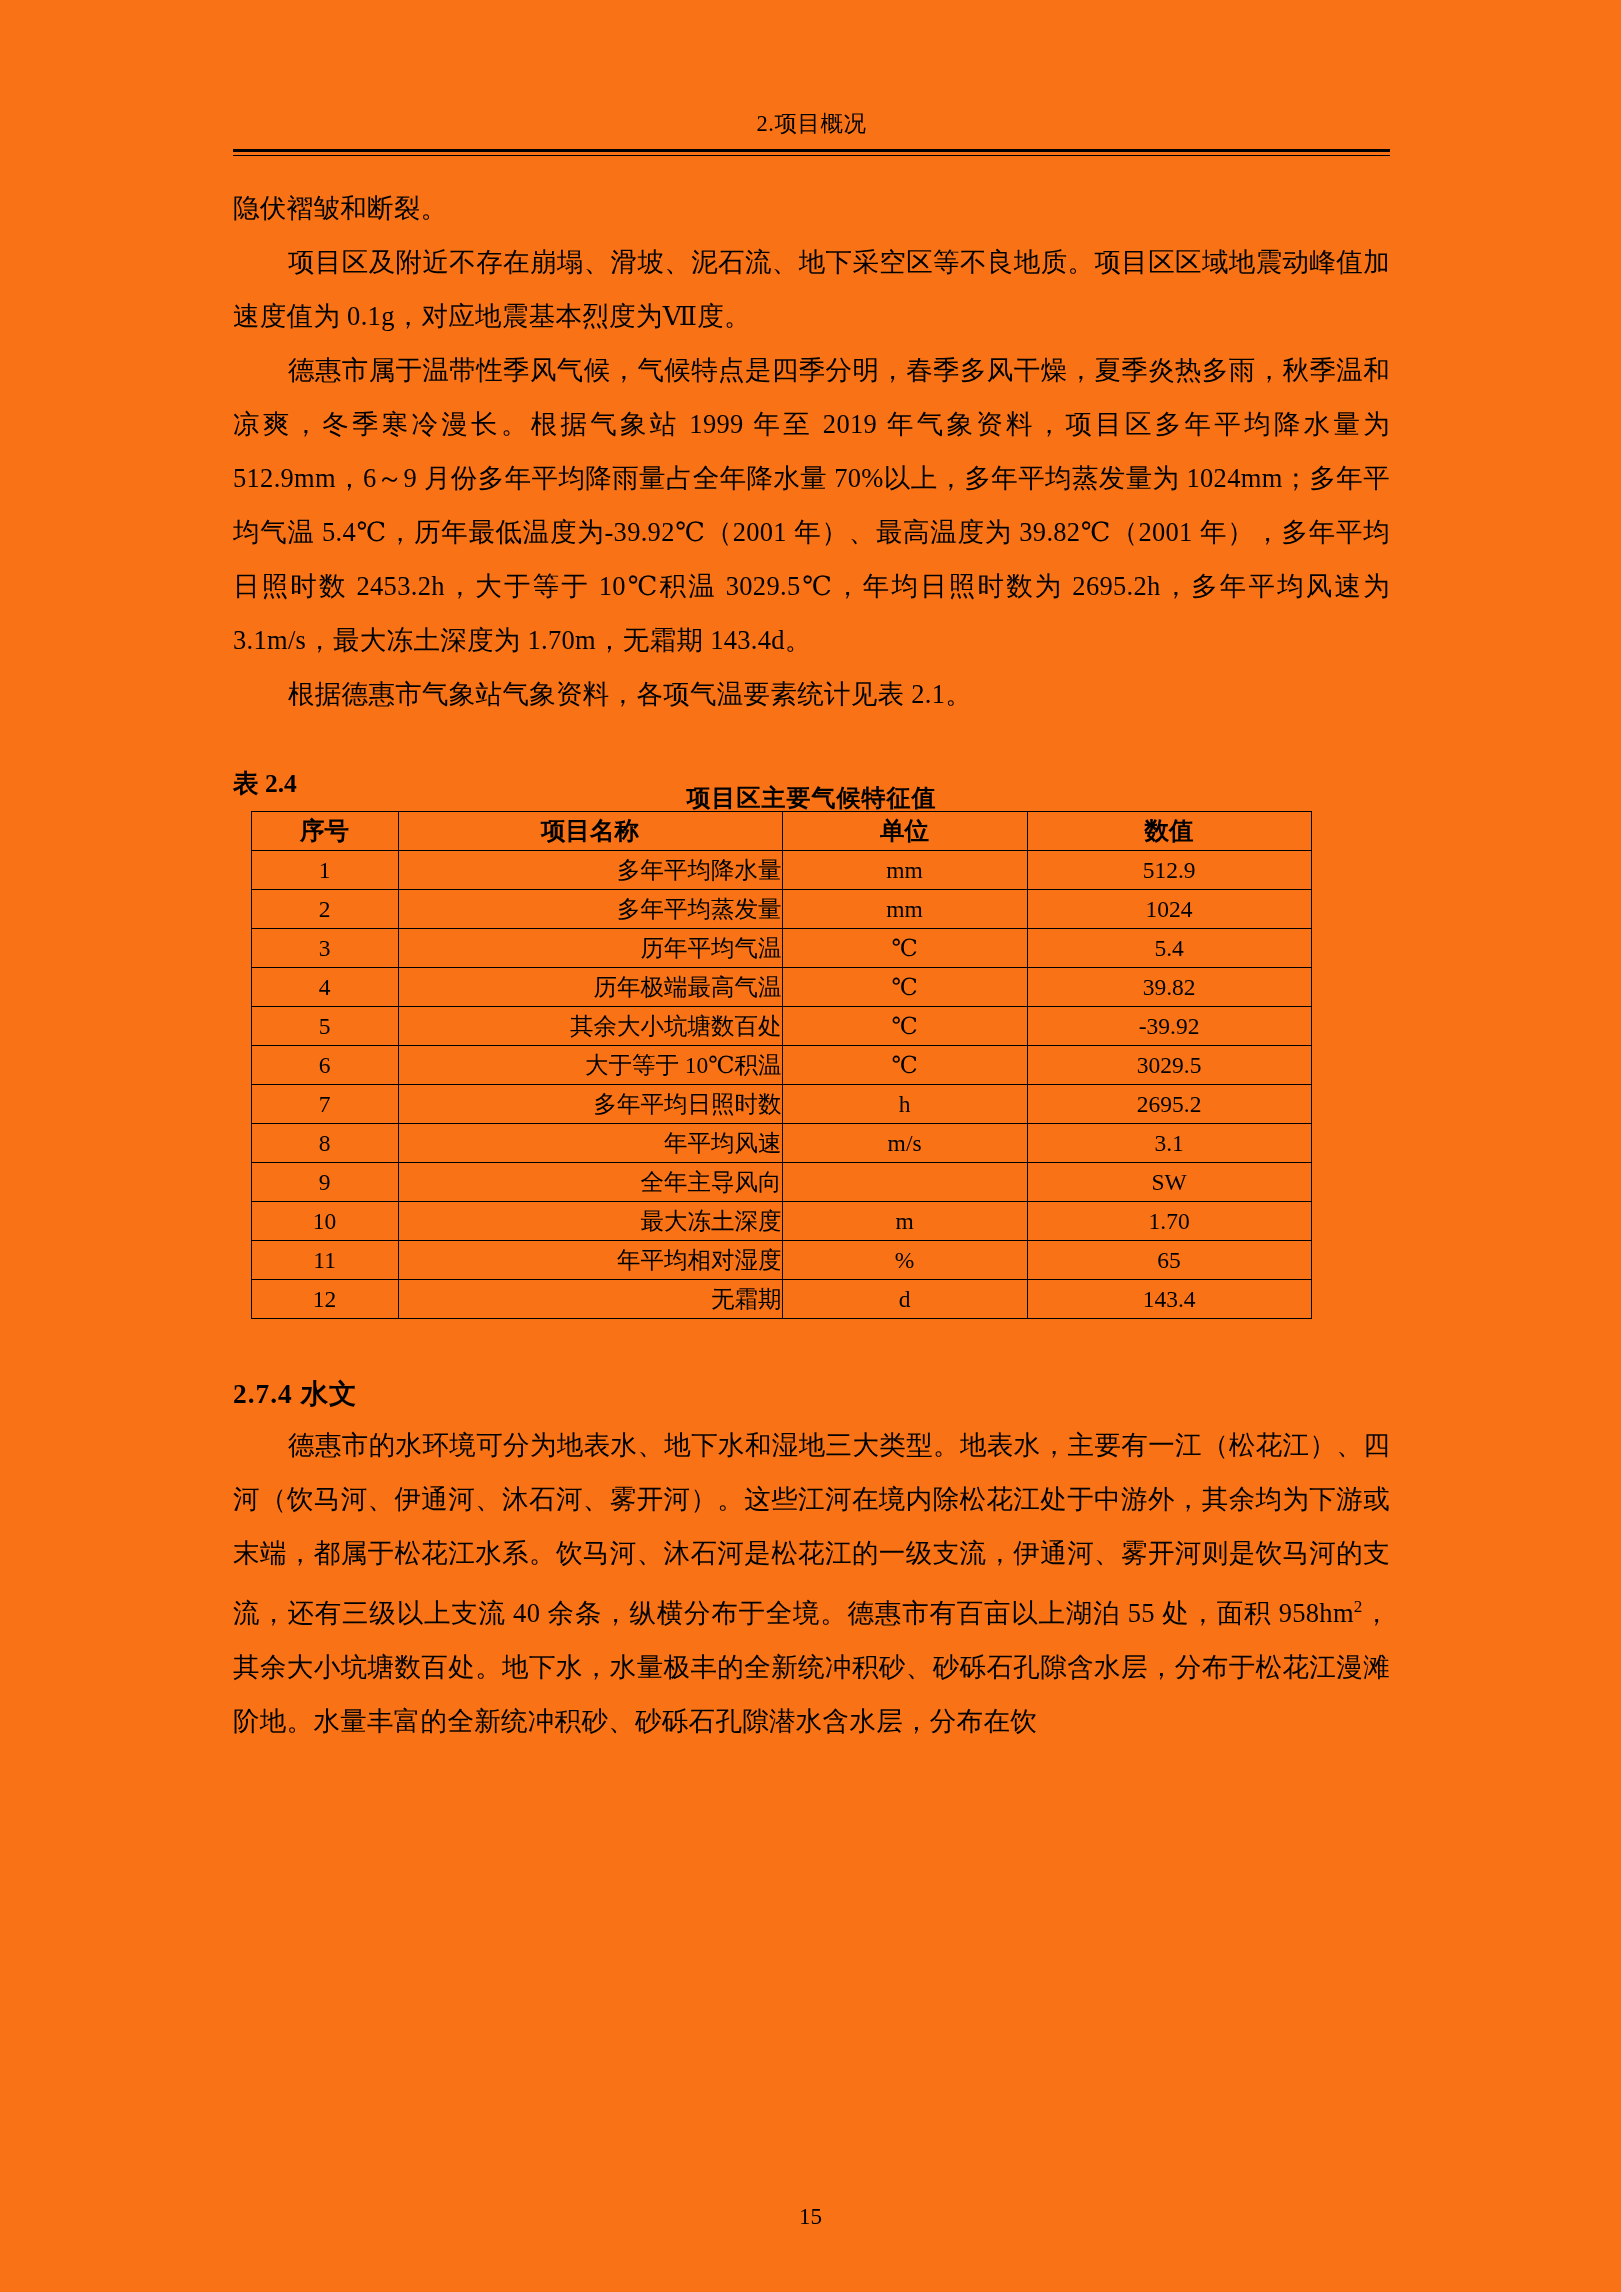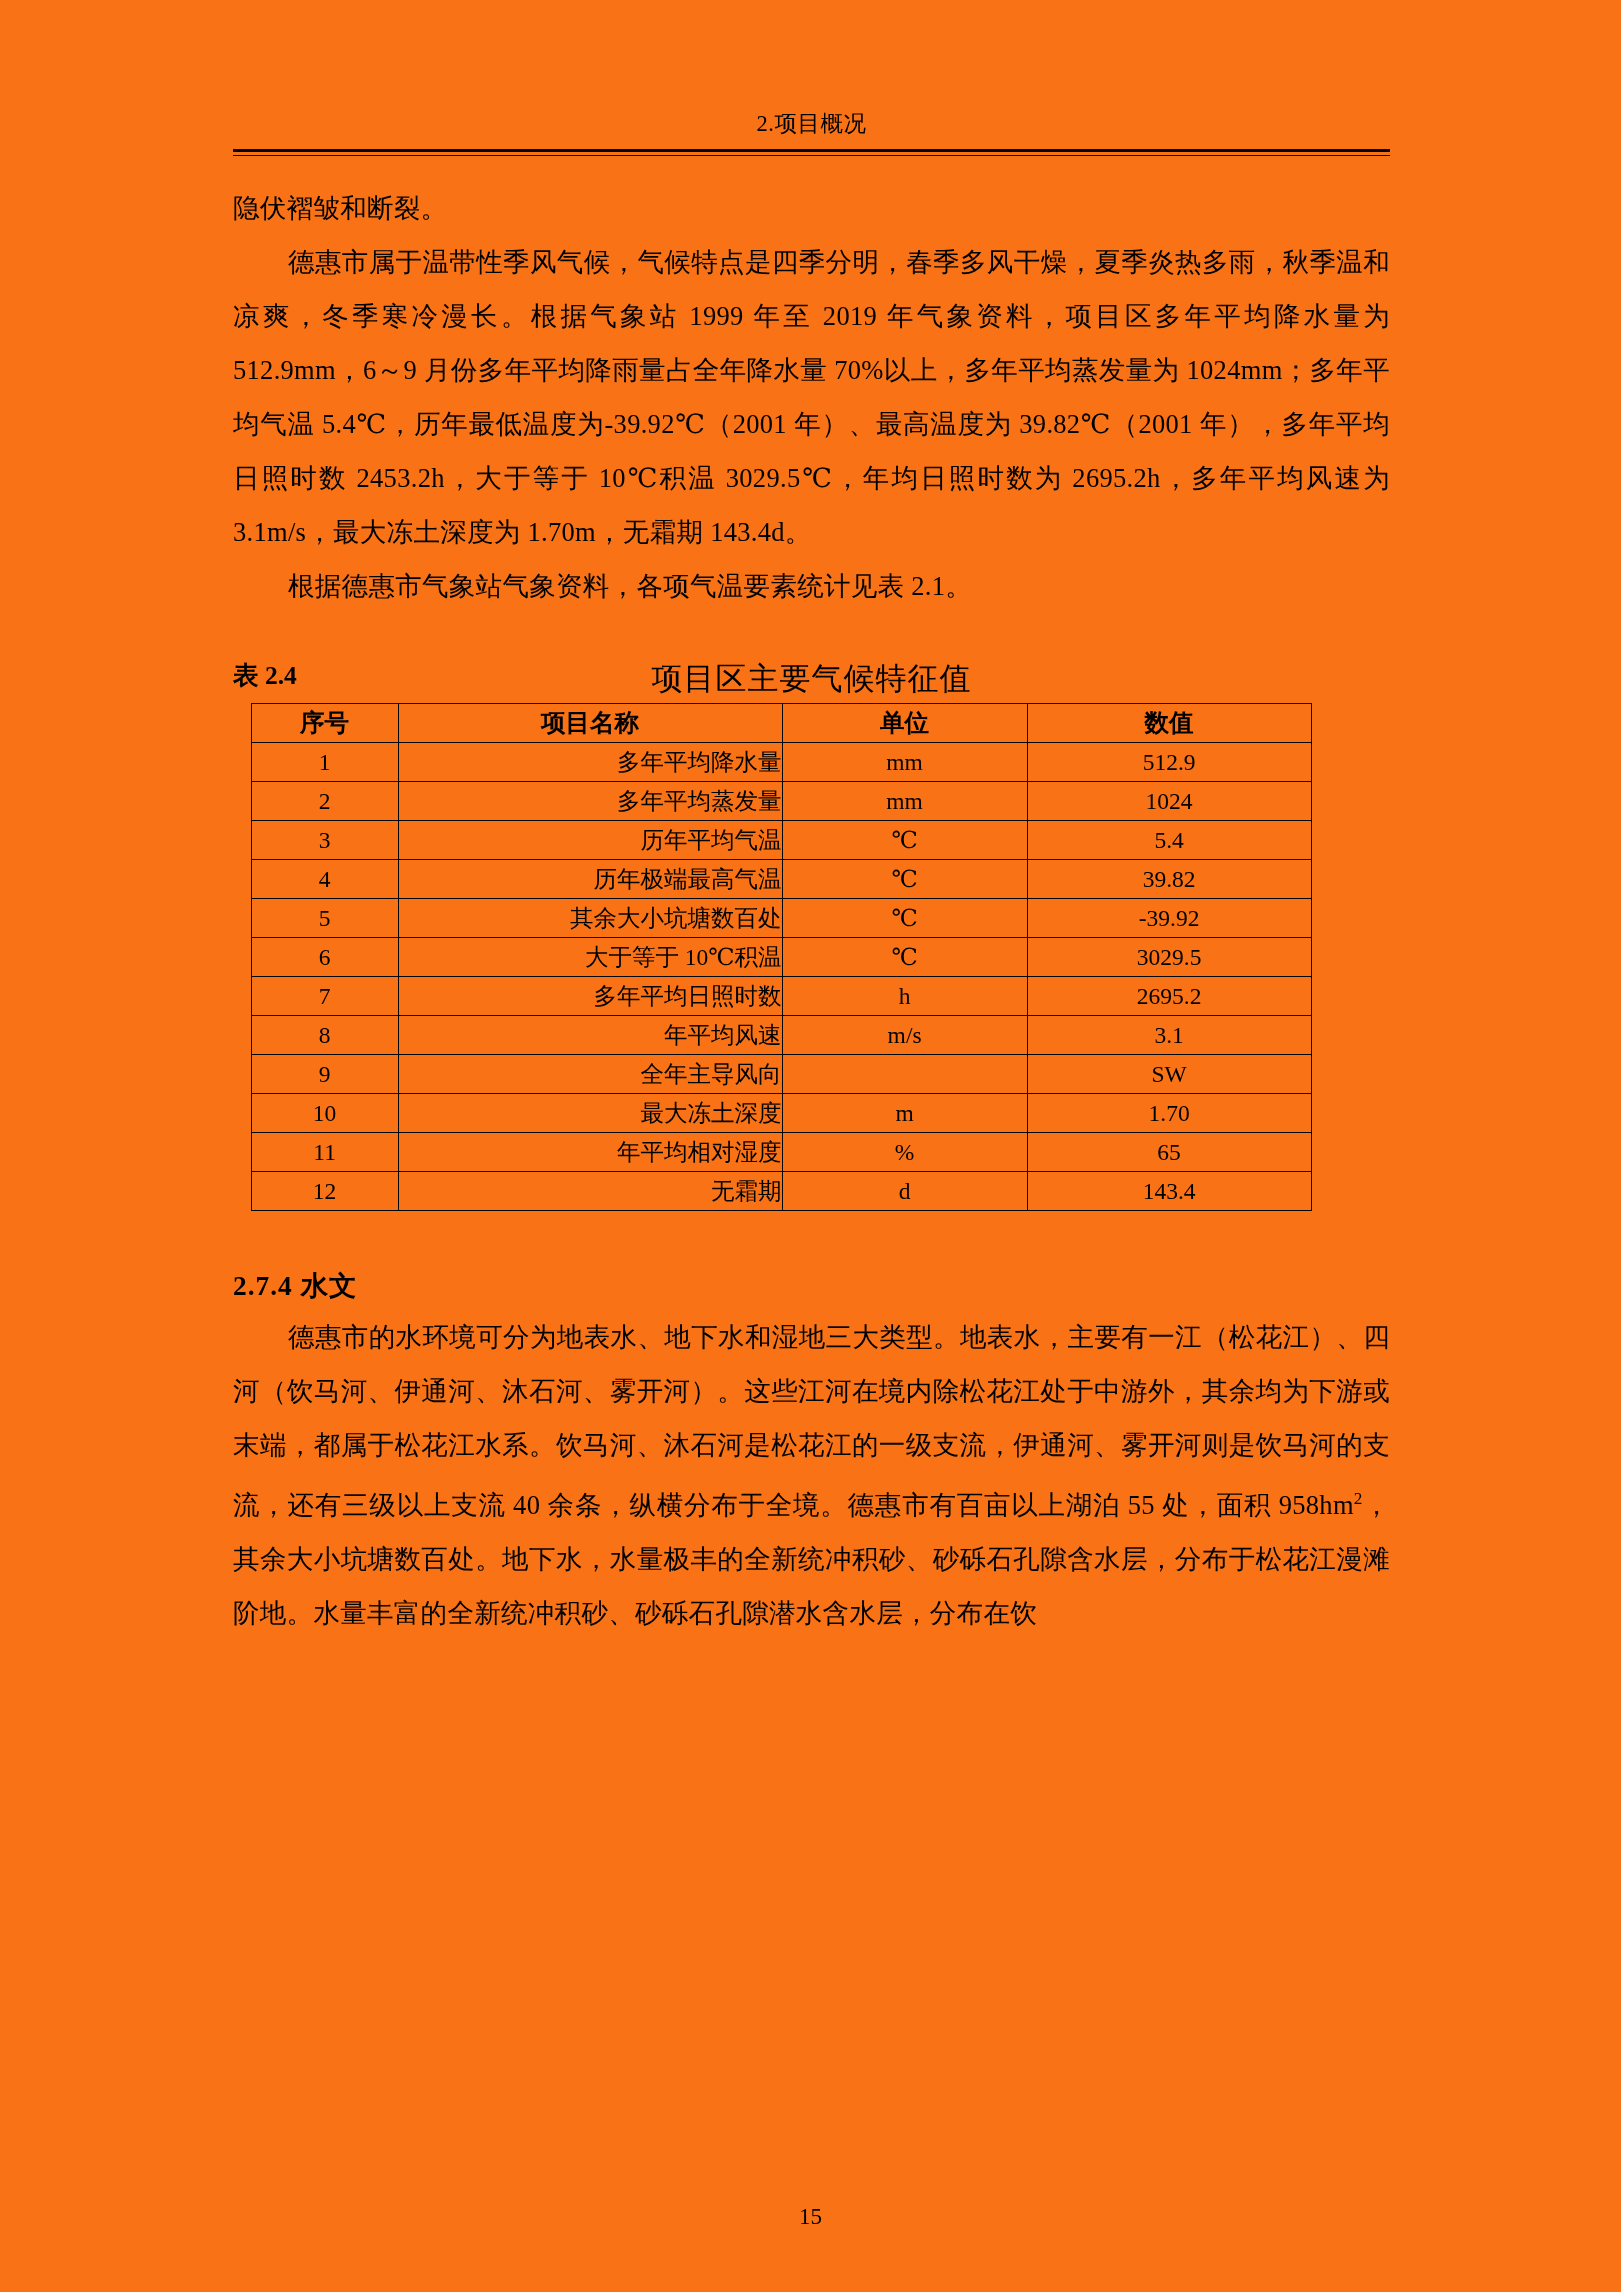--- a/index.html
+++ b/index.html
@@ -70,24 +70,24 @@
     position: absolute;
     left: 0;
     top: 0;
     font-size: 25.5px;
     font-weight: bold;
   }
   .table-caption .ttitle {
     position: absolute;
     left: 0;
     right: 0;
-    top: 0;
-    text-align: center;
-    font-size: 31px;
-    font-weight: normal;
+    top: 16px;
+    text-align: center;
+    font-size: 24px;
+    font-weight: bold;
     letter-spacing: 1px;
   }
   table.data {
     border-collapse: collapse;
     width: 1061px;
     margin-top: 5.9px;
     margin-left: 17.6px;
     table-layout: fixed;
     border-radius: 29px;
   }
@@ -135,20 +135,21 @@
     <div>
       <div class="header-text">2.项目概况</div>
       <div class="header-rule-thick"></div>
       <div class="header-rule-thin"></div>
     </div>
 
     <div class="body-block">
 
       <p class="para">隐伏褶皱和断裂。</p>
 
+      <p class="para indent">项目区及附近不存在崩塌、滑坡、泥石流、地下采空区等不良地质。项目区区域地震动峰值加速度值为 0.1g，对应地震基本烈度为Ⅶ度。</p>
 
 
       <p class="para indent">德惠市属于温带性季风气候，气候特点是四季分明，春季多风干燥，夏季炎热多雨，秋季温和凉爽，冬季寒冷漫长。根据气象站 1999 年至 2019 年气象资料，项目区多年平均降水量为 512.9mm，6～9 月份多年平均降雨量占全年降水量 70%以上，多年平均蒸发量为 1024mm；多年平均气温 5.4℃，历年最低温度为-39.92℃（2001 年）、最高温度为 39.82℃（2001 年），多年平均日照时数 2453.2h，大于等于 10℃积温 3029.5℃，年均日照时数为 2695.2h，多年平均风速为 3.1m/s，最大冻土深度为 1.70m，无霜期 143.4d。</p>
 
       <p class="para indent">根据德惠市气象站气象资料，各项气温要素统计见表 2.1。</p>
 
       <div class="table-caption">
         <span class="tnum">表 2.4</span>
         <span class="ttitle">项目区主要气候特征值</span>
       </div>

